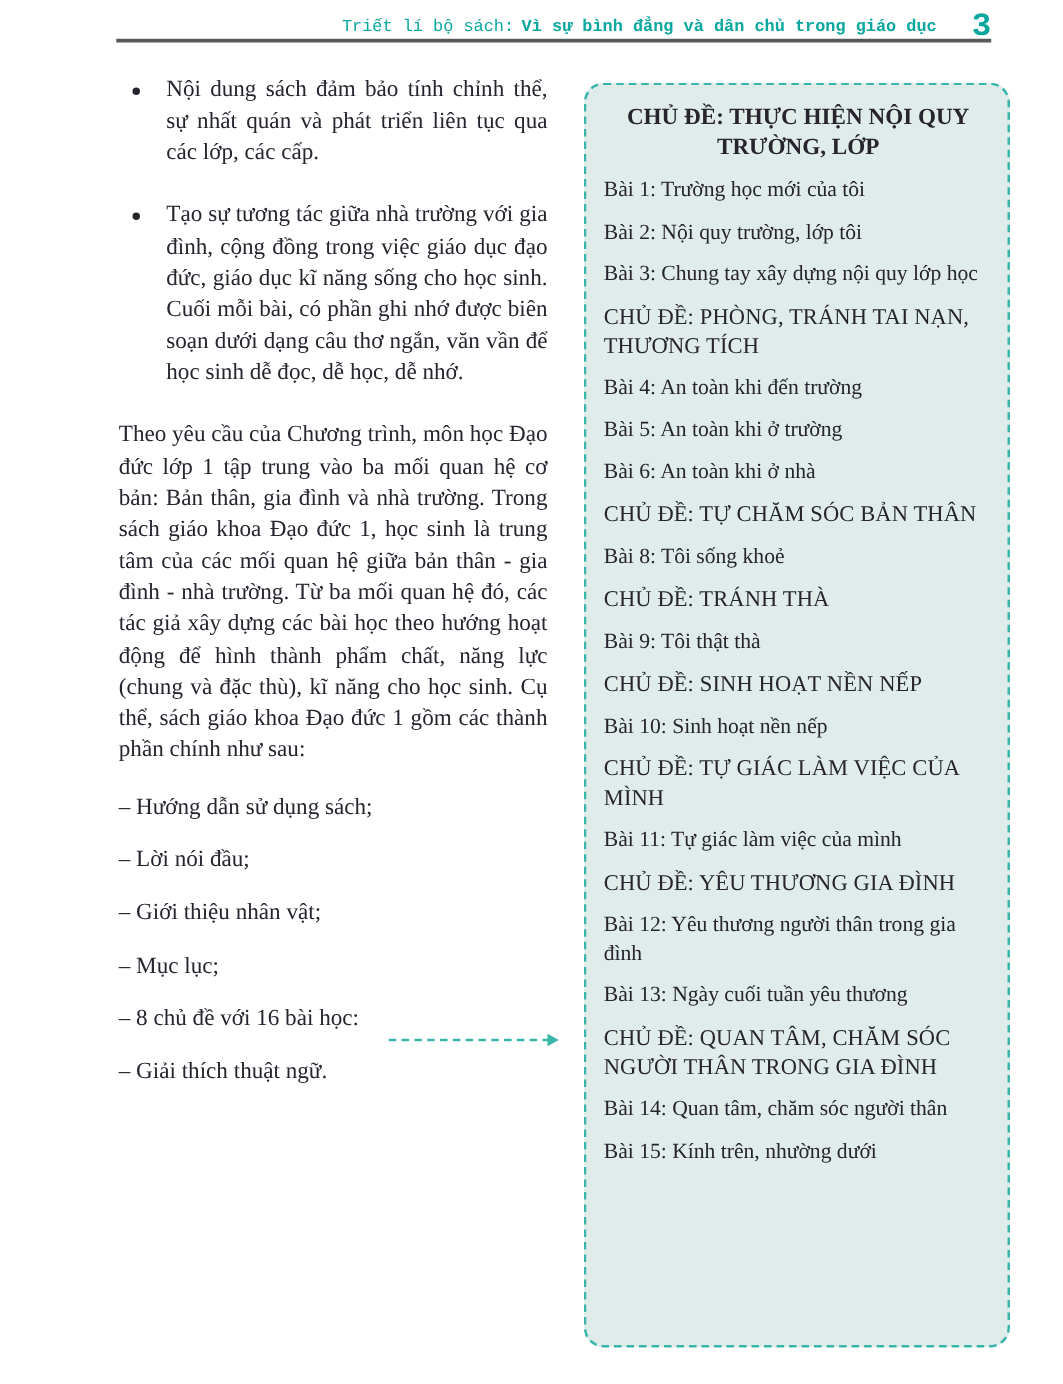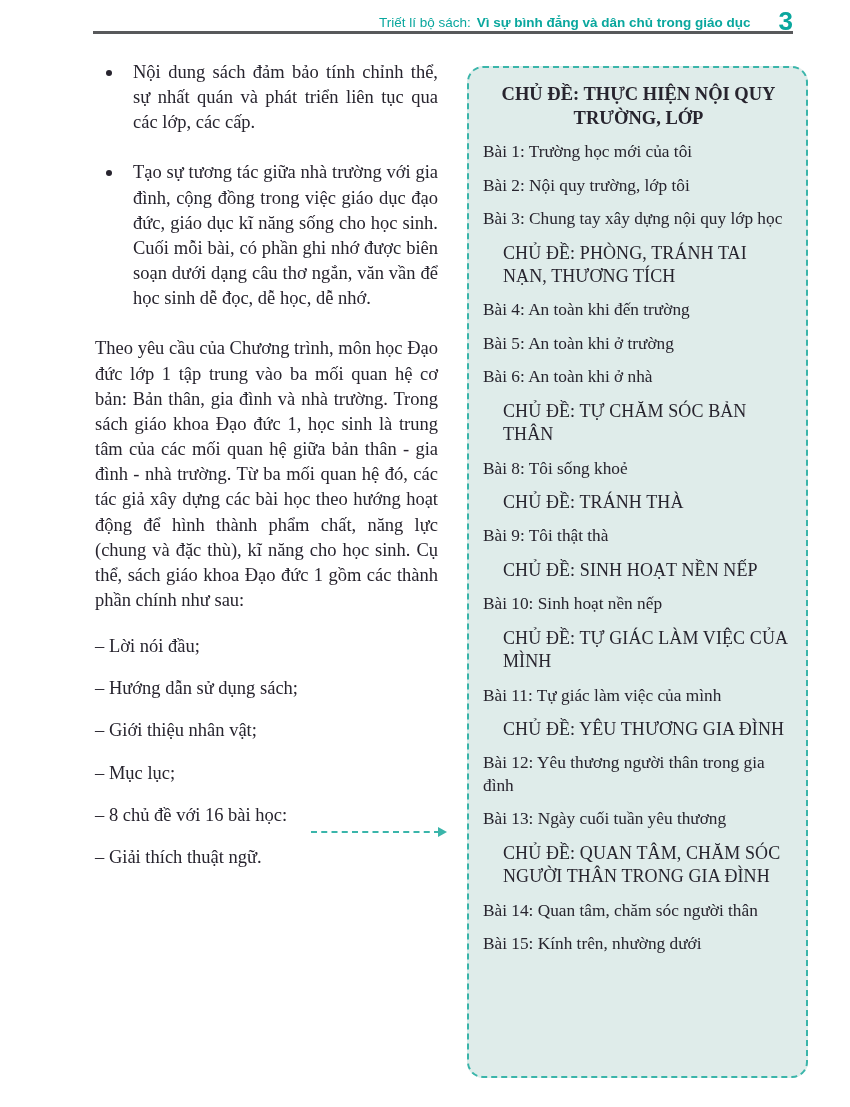--- a/index.html
+++ b/index.html
@@ -16,21 +16,21 @@
     background:#ffffff;
     overflow:hidden;
     font-family:"Liberation Serif","DejaVu Serif",serif;
     color:var(--ink);
   }
 
   
   .header-row{
     position:absolute;top:5px;left:93px;width:700px;
     display:flex;justify-content:flex-end;align-items:baseline;
-    font-family:Liberation Sans, sans-serif;
+    font-family:Liberation Mono, monospace;
     color:var(--teal);
     font-size:13.5px;line-height:1.2;
     gap:6px;
   }
   .header-row .hdr-title{font-weight:bold;}
   .header-row .pagenum{
     font-weight:bold;font-size:26px;line-height:1;
     margin-left:22px;transform:translateY(3px);
   }
   .header-rule{
@@ -85,43 +85,43 @@
   .box-title{
     font-weight:bold;
     text-align:center;
     font-size:18.5px;line-height:1.3;
     margin:2px 0 11px 0;
   }
   .box-item{
     font-size:17.3px;line-height:1.3;
     margin-bottom:11px;
   }
-  .box-item.topic{font-size:18px;letter-spacing:0.1px;margin-left:20px;}
+  .box-item.topic{font-size:18px;letter-spacing:0.1px;}
 </style>
 </head>
 <body>
 
 <div class="page">
 
   <div class="header-row">
     <span class="hdr-prefix">Triết lí bộ sách:</span>
     <span class="hdr-title">Vì sự bình đẳng và dân chủ trong giáo dục</span>
     <span class="pagenum">3</span>
   </div>
   <div class="header-rule"></div>
 
   <div class="left-col">
     <div id="bullet-list">
         <div class="bullet-item"><span class="bullet-dot"></span><span>Nội dung sách đảm bảo tính chỉnh thể, sự nhất quán và phát triển liên tục qua các lớp, các cấp.</span></div>
         <div class="bullet-item"><span class="bullet-dot"></span><span>Tạo sự tương tác giữa nhà trường với gia đình, cộng đồng trong việc giáo dục đạo đức, giáo dục kĩ năng sống cho học sinh. Cuối mỗi bài, có phần ghi nhớ được biên soạn dưới dạng câu thơ ngắn, văn vần để học sinh dễ đọc, dễ học, dễ nhớ.</span></div>
       </div>
     <p class="main-paragraph">Theo yêu cầu của Chương trình, môn học Đạo đức lớp 1 tập trung vào ba mối quan hệ cơ bản: Bản thân, gia đình và nhà trường. Trong sách giáo khoa Đạo đức 1, học sinh là trung tâm của các mối quan hệ giữa bản thân - gia đình - nhà trường. Từ ba mối quan hệ đó, các tác giả xây dựng các bài học theo hướng hoạt động để hình thành phẩm chất, năng lực (chung và đặc thù), kĩ năng cho học sinh. Cụ thể, sách giáo khoa Đạo đức 1 gồm các thành phần chính như sau:</p>
     <div id="dash-list" class="dash-list">
+        <div class="dash-item">– Hướng dẫn sử dụng sách;</div>
         <div class="dash-item">– Lời nói đầu;</div>
-        <div class="dash-item">– Hướng dẫn sử dụng sách;</div>
         <div class="dash-item">– Giới thiệu nhân vật;</div>
         <div class="dash-item">– Mục lục;</div>
         <div class="dash-item">– 8 chủ đề với 16 bài học:</div>
         <div class="dash-item">– Giải thích thuật ngữ.</div>
       </div>
   </div>
 
   <div class="connector-arrow">
     <div class="arrow-line"></div>
     <div class="arrow-head"></div>

